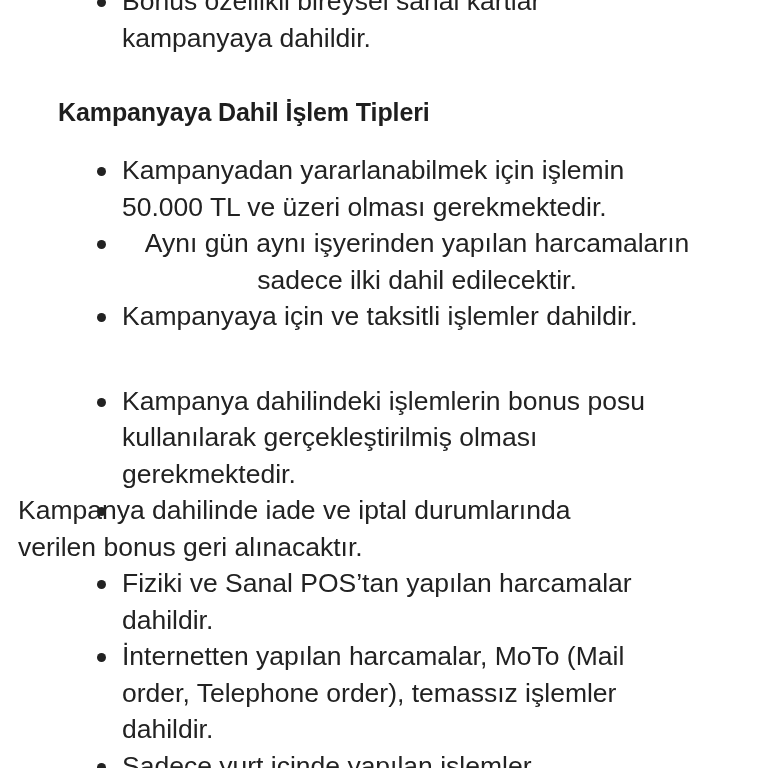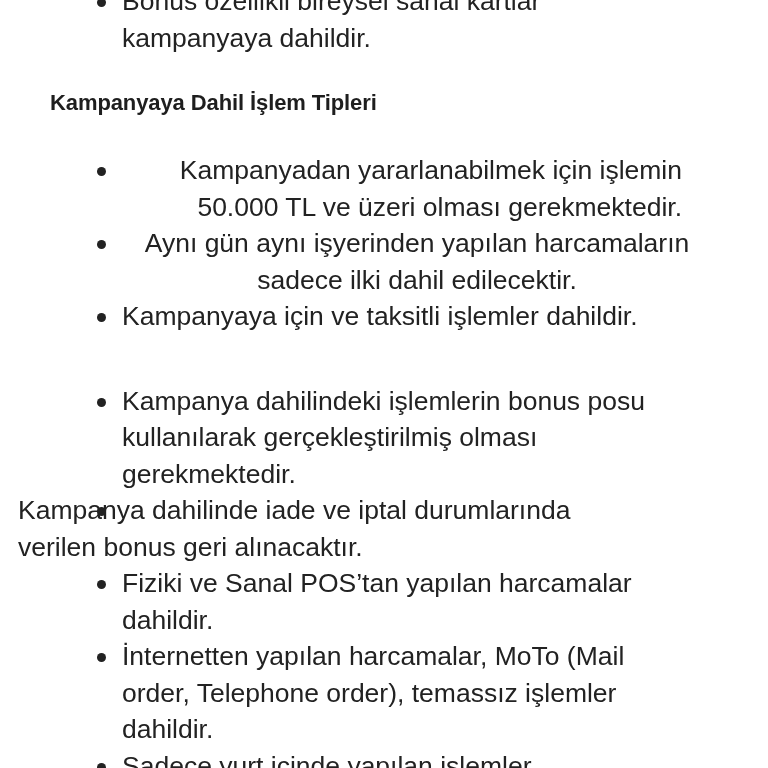--- a/index.html
+++ b/index.html
@@ -46,22 +46,22 @@
     .prev-list {
       position: absolute;
       top: -17px;
       left: 0;
       width: 768px;
     }
     .heading {
       position: absolute;
       left: 46px;
       top: 86px;
-      margin: 4px;
-      font-size: 22px;
+      margin: 12px;
+      font-size: 25px;
       font-weight: 700;
       color: #1e1e1e;
       letter-spacing: -0.1px;
     }
     .main-list {
       position: absolute;
       top: 152px;
       left: 0;
       width: 768px;
     }
@@ -74,21 +74,21 @@
   <ul class="list prev-list">
     <li style="width:520px;">
       <span class="bullet"></span>
       <span>Bonus özellikli bireysel sanal kartlar kampanyaya dahildir.</span>
     </li>
   </ul>
 
   <h2 class="heading">Kampanyaya Dahil İşlem Tipleri</h2>
 
   <ul class="list main-list">
-    <li style="width:560px;text-align:right;">
+    <li style="width:560px;">
       <span class="bullet"></span>
       <span>Kampanyadan yararlanabilmek için işlemin 50.000 TL ve üzeri olması gerekmektedir.</span>
     </li>
     <li style="width:590px;text-align:center;">
       <span class="bullet"></span>
       <span>Aynı gün aynı işyerinden yapılan harcamaların sadece ilki dahil edilecektir.</span>
     </li>
     <li style="width:606px;">
       <span class="bullet"></span>
       <span>Kampanyaya için ve taksitli işlemler dahildir.</span>

